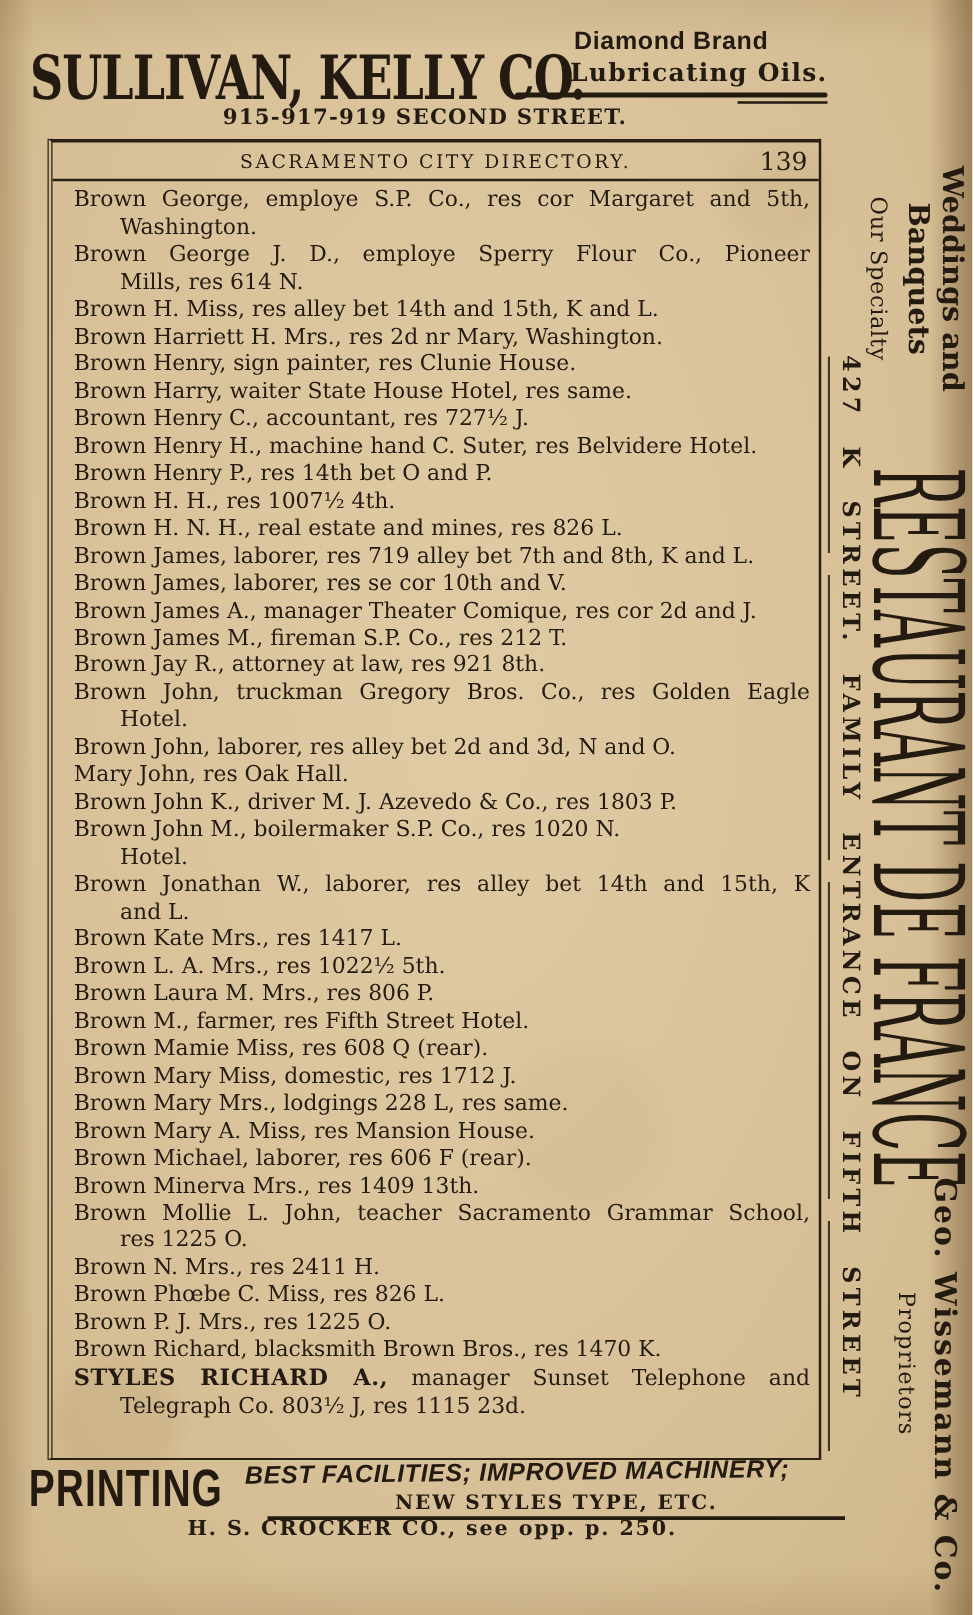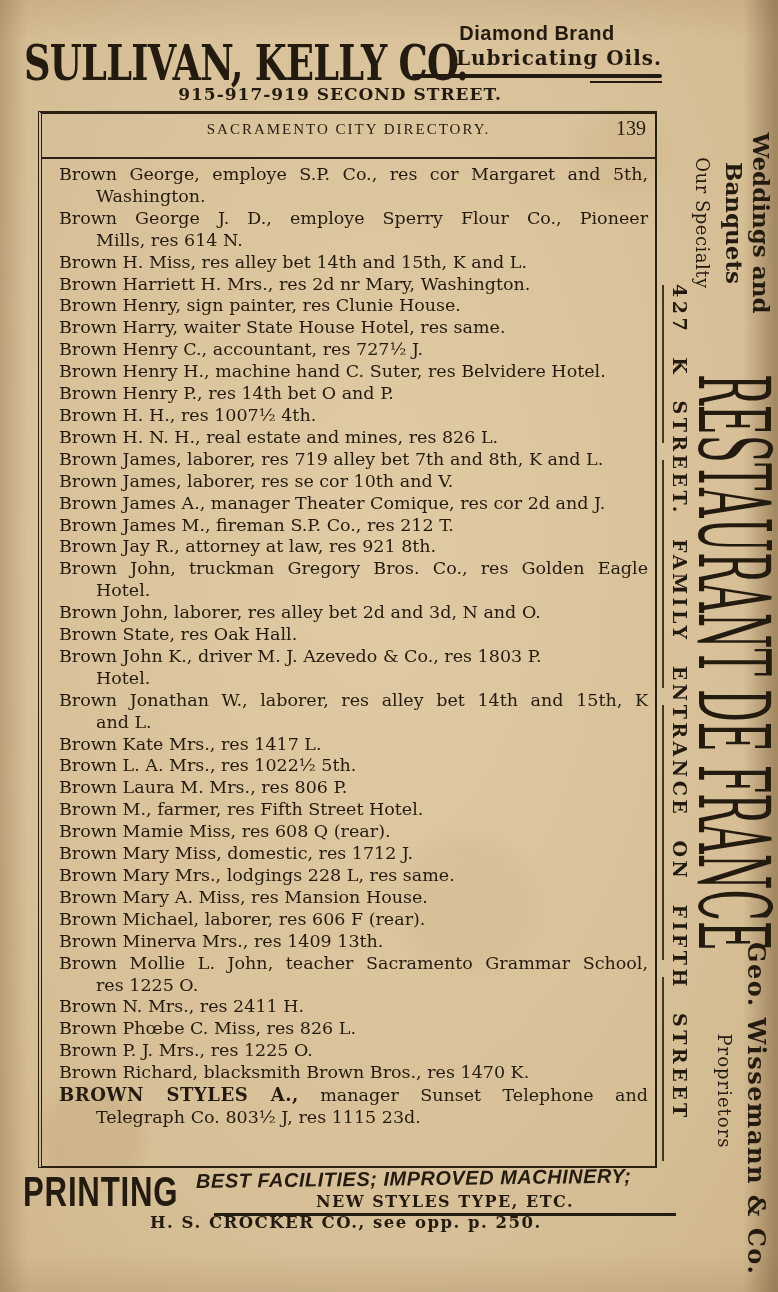--- a/index.html
+++ b/index.html
@@ -36,21 +36,21 @@
   #diamond-rule2{ height:2px; width:72px; background:#241b10; margin:3px 0 0 auto; }
   #second-street{ position:absolute; left:110px; top:84px; width:460px; text-align:center;
     font-weight:bold; font-size:17px; letter-spacing:1px; }
 
   
   #dirbox{
     position:absolute; left:38px; top:111px; width:619px; height:1057px;
     border:2px solid #2a2114; border-top-width:3px; border-left:4px double #2a2114;
     background:transparent;
   }
-  #dirhead{ position:relative; height:45px; border-bottom:2px solid #2a2114;font-family:Liberation Serif, serif; }
+  #dirhead{ position:relative; height:31px; border-bottom:2px solid #2a2114; }
   #dirhead-title{ text-align:center; line-height:31px; font-size:15px; letter-spacing:2px; }
   #dirhead-page{ position:absolute; right:9px; top:3px; font-size:20px; }
   #entries{ padding:5px 7px 0 17px; font-size:17.5px; line-height:21.9px; }
   .entry{ }
   .line{ white-space:normal; }
   .line.just{ text-align:justify; text-align-last:justify; }
   .line.cont{ padding-left:37px; }
   .entry b{ font-size:18px; letter-spacing:.5px; }
 
   
@@ -171,24 +171,27 @@
           <div class="line">Brown Jay R., attorney at law, res 921 8th.</div>
         </div>
         <div class="entry">
           <div class="line just">Brown John, truckman Gregory Bros. Co., res Golden Eagle</div>
           <div class="line cont">Hotel.</div>
         </div>
         <div class="entry">
           <div class="line">Brown John, laborer, res alley bet 2d and 3d, N and O.</div>
         </div>
         <div class="entry">
-          <div class="line">Brown State, res Oak Hall.</div>
+          <div class="line">Mary John, res Oak Hall.</div>
         </div>
         <div class="entry">
           <div class="line">Brown John K., driver M. J. Azevedo &amp; Co., res 1803 P.</div>
+        </div>
+        <div class="entry">
+          <div class="line">Brown John M., boilermaker S.P. Co., res 1020 N.</div>
         </div>
         <div class="entry">
           <div class="line cont">Hotel.</div>
         </div>
         <div class="entry">
           <div class="line just">Brown Jonathan W., laborer, res alley bet 14th and 15th, K</div>
           <div class="line cont">and L.</div>
         </div>
         <div class="entry">
           <div class="line">Brown Kate Mrs., res 1417 L.</div>
@@ -230,21 +233,21 @@
         <div class="entry">
           <div class="line">Brown Phœbe C. Miss, res 826 L.</div>
         </div>
         <div class="entry">
           <div class="line">Brown P. J. Mrs., res 1225 O.</div>
         </div>
         <div class="entry">
           <div class="line">Brown Richard, blacksmith Brown Bros., res 1470 K.</div>
         </div>
         <div class="entry">
-          <div class="line just"><b>BROWN STYLES A.,</b> manager Sunset Telephone and</div>
+          <div class="line just"><b>STYLES RICHARD A.,</b> manager Sunset Telephone and</div>
           <div class="line cont">Telegraph Co. 803½ J, res 1115 23d.</div>
         </div>
       </div>
   </div>
 
   <div id="printing">PRINTING</div>
   <div id="facilities">BEST FACILITIES; IMPROVED MACHINERY;</div>
   <div id="newstyles">NEW STYLES TYPE, ETC.</div>
   <div id="crocker">H. S. CROCKER CO., see opp. p. 250.</div>
 

